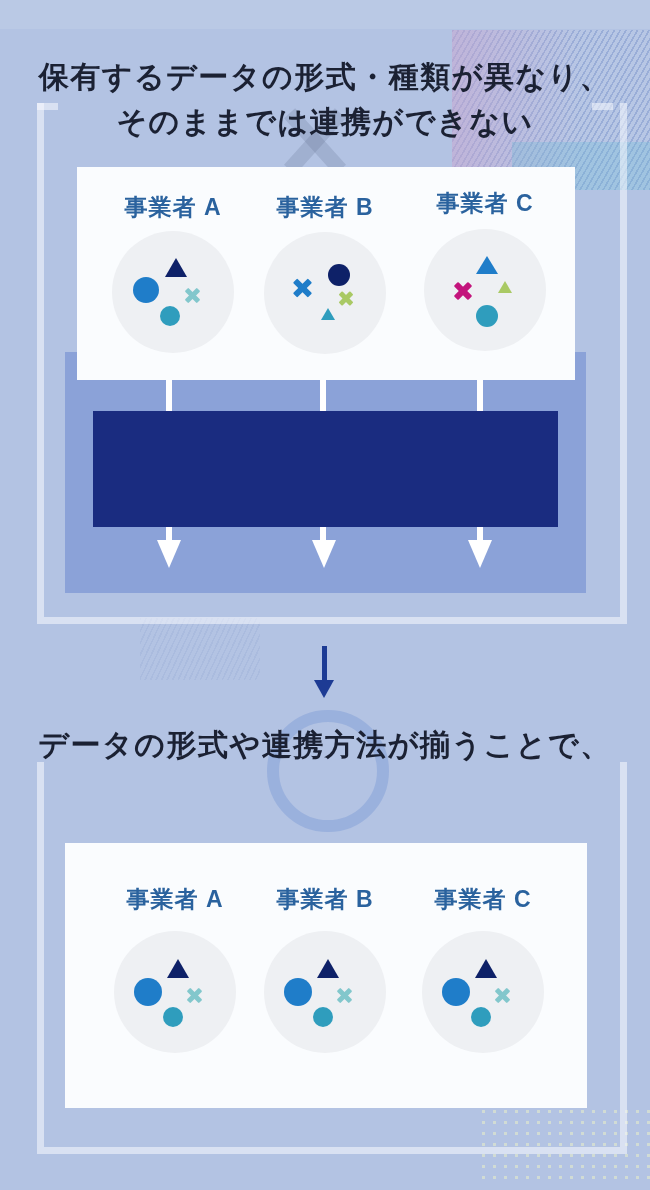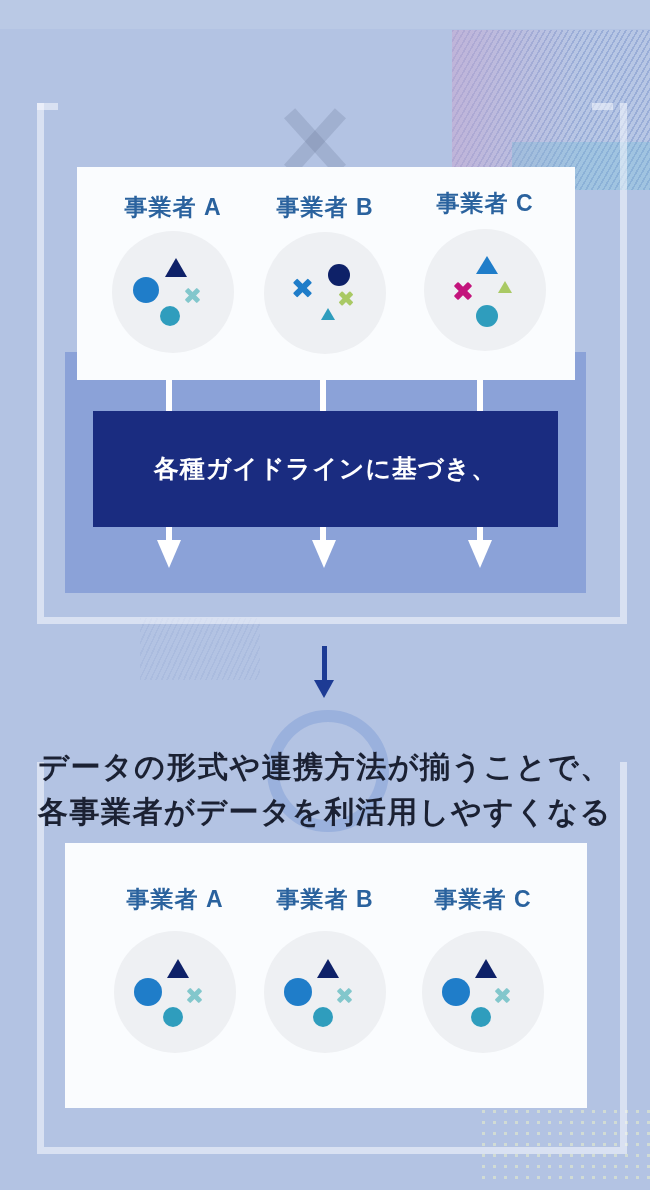--- a/index.html
+++ b/index.html
@@ -50,21 +50,21 @@
   .frame2{left:37px;top:762px;width:576px;height:385px;
     border-left-width:7px;border-right-width:7px;border-bottom-width:7px;z-index:5;}
   .stub{width:21px;height:7px;background:rgba(248,250,255,0.55);top:103px;z-index:5;}
   
   .title{
     left:0;width:650px;text-align:center;color:#1b2133;
     font-family:"Liberation Serif","DejaVu Serif",serif;
     font-weight:700;font-size:30px;line-height:45px;letter-spacing:1.5px;z-index:6;
   }
   .title1{top:54px;}
-  .title2{top:744px;}
+  .title2{top:722px;}
   
   .band{left:65px;top:352px;width:521px;height:241px;background:#8ba2d8;z-index:1;}
   .card{background:#fafcfe;z-index:3;}
   .card1{left:77px;top:167px;width:498px;height:213px;}
   .card2{left:65px;top:843px;width:522px;height:265px;}
   
   .plabel{
     width:200px;text-align:center;font-weight:700;font-size:23px;letter-spacing:1px;
     color:#2a629e;z-index:4;
   }
@@ -99,20 +99,24 @@
     <div class="teal"></div>
   </div>
   <div class="abs x-watermark">
       <div></div>
       <div></div>
     </div>
   <div class="abs hatch-left"></div>
   <div class="abs ring"></div>
   <div class="abs dots-br"></div>
 
+  <div class="abs title title1">
+    <div>保有するデータの形式・種類が異なり、</div>
+    <div>そのままでは連携ができない</div>
+  </div>
 
   <div class="abs frame frame1"></div>
   <div class="abs stub" style="left:37px"></div>
   <div class="abs stub" style="left:592px"></div>
 
   <div class="abs band"></div>
 
   <div class="abs stem" style="left:166px;top:352px;height:190px"></div>
   <div class="abs stem" style="left:320px;top:352px;height:190px"></div>
   <div class="abs stem" style="left:477px;top:352px;height:190px"></div>
@@ -151,29 +155,27 @@
       <div class="shape" style="left: 52px; top: 27px; width: 0px; height: 0px; border-left: 11px solid transparent; border-right: 11px solid transparent; border-bottom: 18px solid rgb(31, 125, 201);"></div>
       <div class="shape" style="left: 29px; top: 52px; width: 20px; height: 20px;">
         <div style="position: absolute; left: 0px; top: 7px; width: 20px; height: 6px; background: rgb(195, 20, 124); transform: rotate(45deg); border-radius: 1px;"></div>
         <div style="position: absolute; left: 0px; top: 7px; width: 20px; height: 6px; background: rgb(195, 20, 124); transform: rotate(-45deg); border-radius: 1px;"></div>
       </div>
       <div class="shape" style="left: 74px; top: 52px; width: 0px; height: 0px; border-left: 7px solid transparent; border-right: 7px solid transparent; border-bottom: 12px solid rgb(169, 201, 100);"></div>
       <div class="shape" style="left: 52px; top: 76px; width: 22px; height: 22px; border-radius: 50%; background: rgb(47, 157, 189);"></div>
     </div>
 
   <div class="abs gbox">
-    <div>各種ガイドラインに基づき、</div>
   </div>
 
   <div class="abs flow-stem"></div>
   <div class="abs flow-head"></div>
 
   <div class="abs title title2">
     <div>データの形式や連携方法が揃うことで、</div>
-    <div>各事業者がデータを利活用しやすくなる</div>
   </div>
 
   <div class="abs frame frame2"></div>
 
   <div class="abs card card2"></div>
 
   <div class="abs plabel" style="left:75px;top:884px">事業者 A</div>
   <div class="abs plabel" style="left:225px;top:884px">事業者 B</div>
   <div class="abs plabel" style="left:383px;top:884px">事業者 C</div>
 

